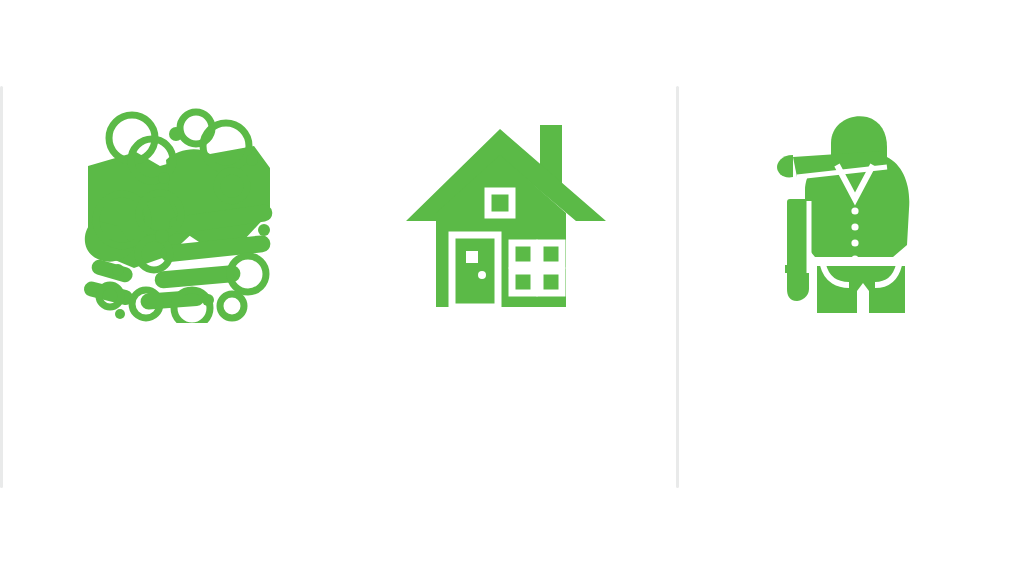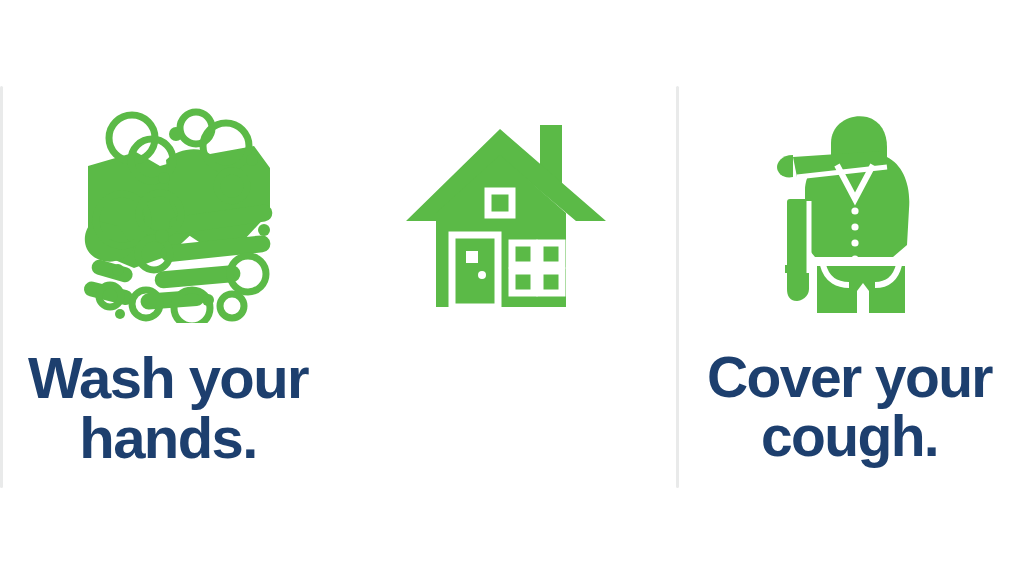--- a/index.html
+++ b/index.html
@@ -124,22 +124,20 @@
           <circle cx="204" cy="52" r="6"></circle>
           <circle cx="116" cy="70" r="6"></circle>
           <circle cx="114" cy="128" r="7"></circle>
           <circle cx="216" cy="122" r="6"></circle>
           <circle cx="70" cy="162" r="6"></circle>
           <circle cx="160" cy="192" r="6"></circle>
           <circle cx="72" cy="206" r="5"></circle>
         </g>
       </svg>
     </div>
-    <div class="caption caption-wash">Wash your
-hands.</div>
   </div>
 
   <div class="panel panel-stay">
     <div class="icon-area">
       <svg width="212" height="196" viewBox="0 0 212 196" aria-label="house">
         <g fill="#5bba47">
 
           <rect x="140" y="8" width="22" height="62"></rect>
 
           <path d="M100 12 L206 104 L176 104 L100 40 L36 104 L6 104 Z"></path>
@@ -204,17 +202,15 @@
         <path d="M40 150 L130 150" fill="none" stroke="#ffffff" stroke-width="6"></path>
 
         <g fill="none" stroke="#ffffff" stroke-width="6">
           <path d="M48 152 C52 168 64 172 74 172"></path>
           <path d="M124 152 C120 168 110 172 100 172"></path>
         </g>
 
         <path d="M34 88 L34 160" fill="none" stroke="#ffffff" stroke-width="5"></path>
       </svg>
     </div>
-    <div class="caption caption-cough">Cover your
-cough.</div>
   </div>
 
 </div>
 
 </body></html>

